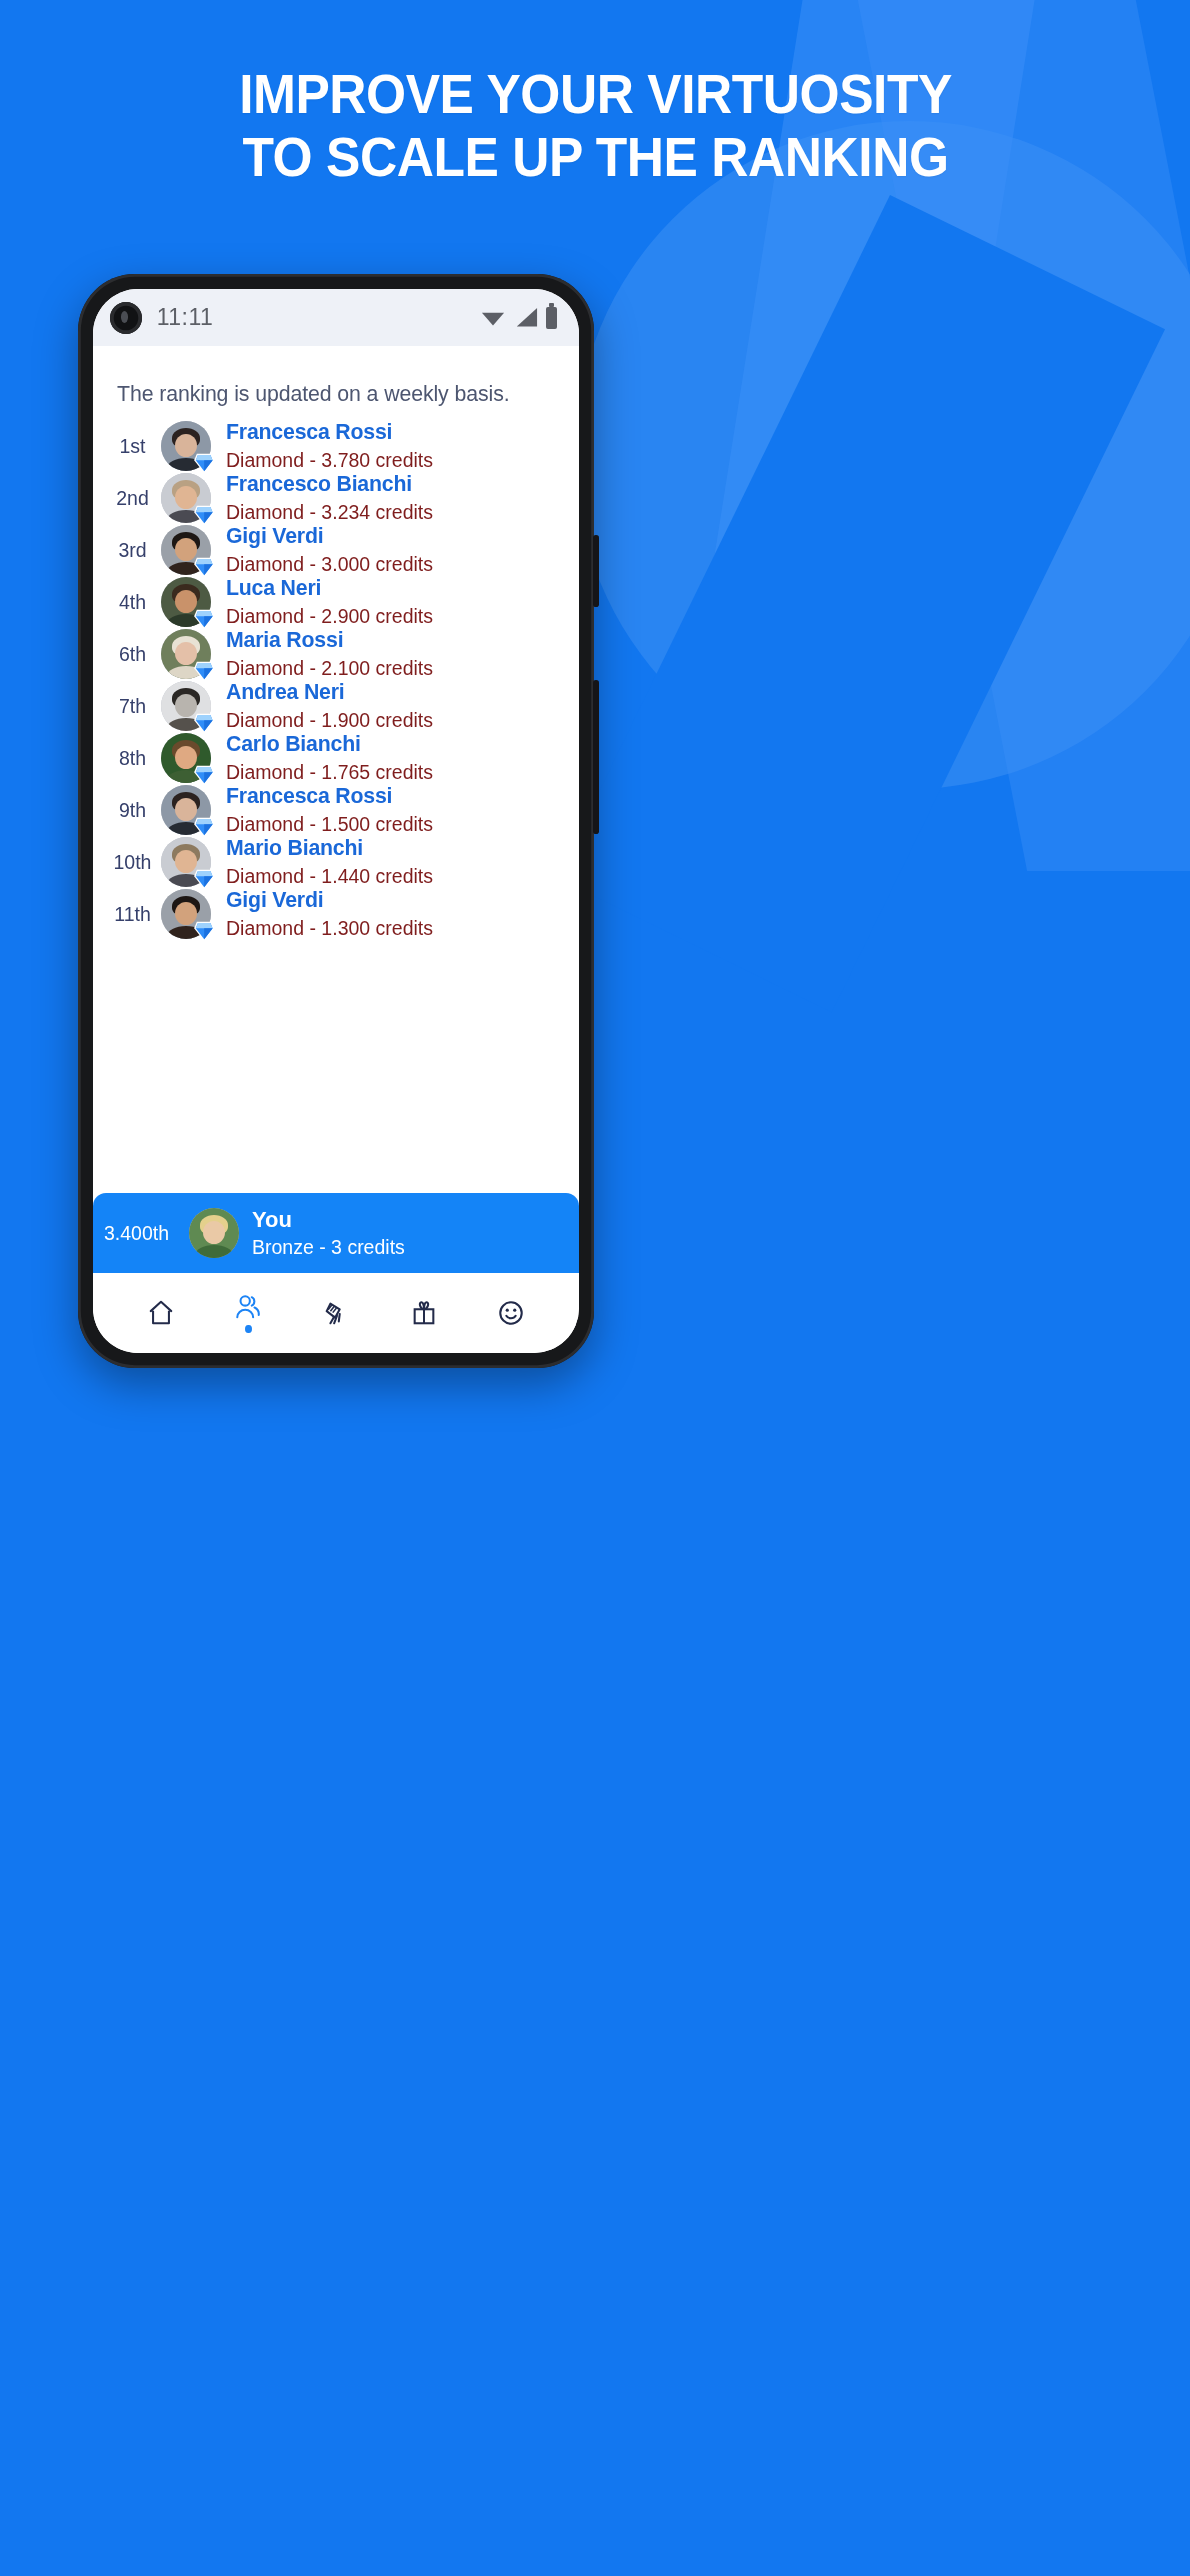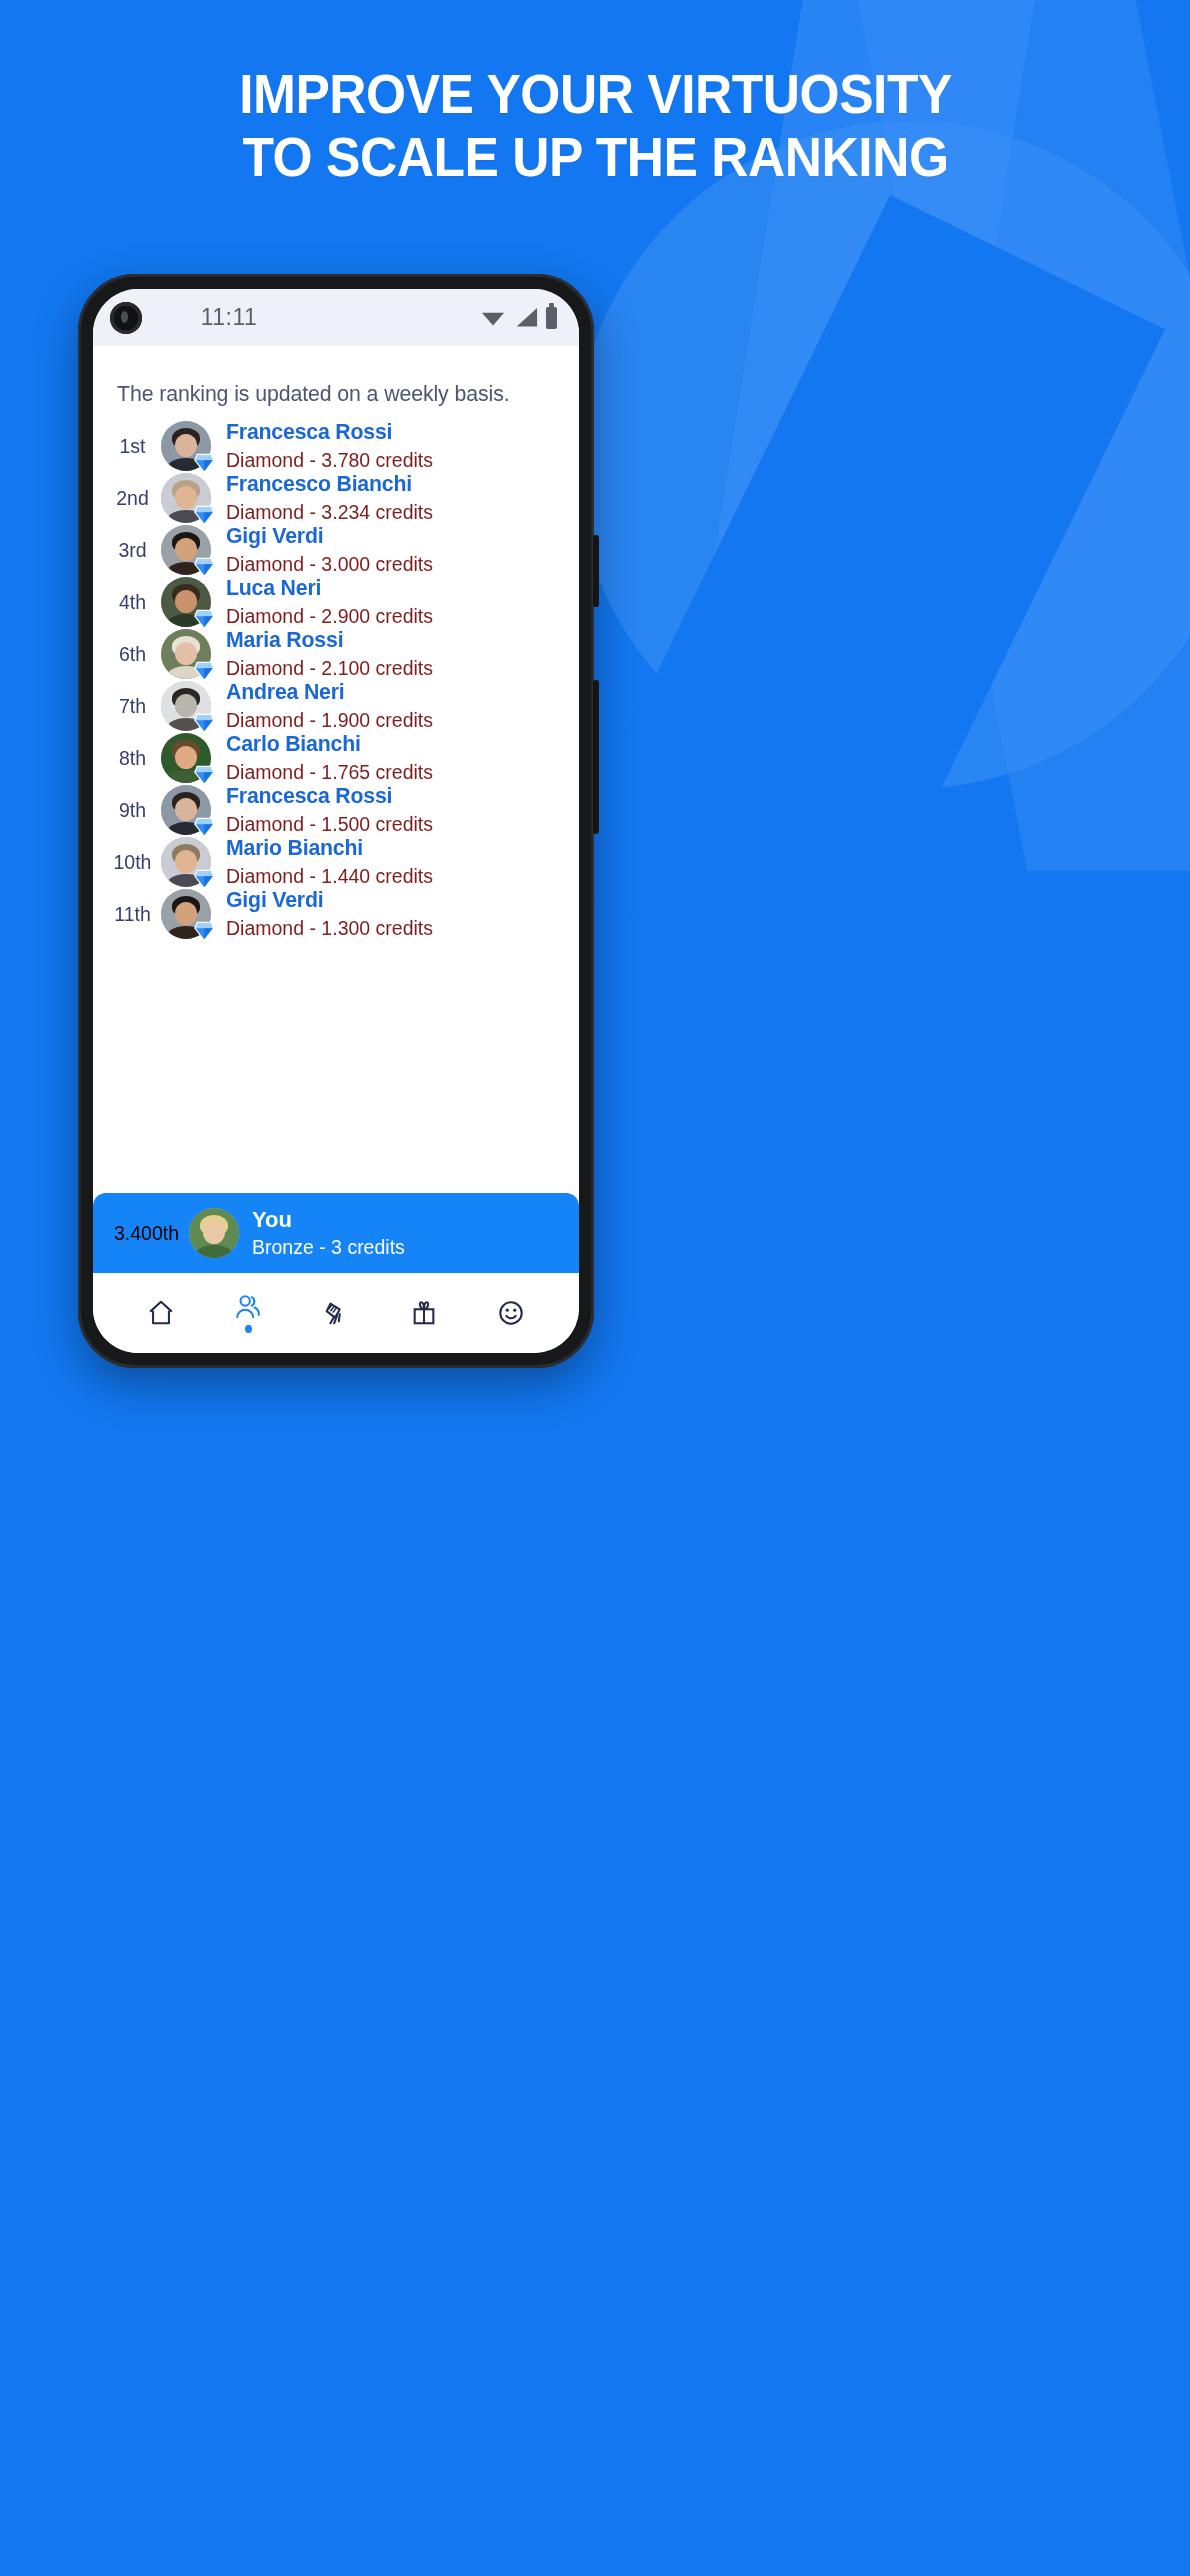--- a/index.html
+++ b/index.html
@@ -80,21 +80,20 @@
     display: flex; flex-direction: column;
   }
 
   
   .statusbar {
     height: 57px; flex: 0 0 57px;
     background: #eef1f7;
     display: flex; align-items: center;
     padding: 0 22px 0 16.7px;
     position: relative;
-    gap: 44px;
   }
   .punchhole {
     width: 32px; height: 32px; border-radius: 50%;
     background: #111214;
     box-shadow: inset 0 0 0 3.7px #2a2b2e;
     position: relative; flex: 0 0 32px;
   }
   .punchhole i {
     position: absolute; left: 11px; top: 9.3px;
     width: 7.4px; height: 12px; border-radius: 50%;
@@ -205,22 +204,22 @@
   
   .you-banner {
     position: absolute; left: 0; right: 0; bottom: 0;
     background: #1484f7;
     border-radius: 13px 13px 0 0;
     height: 80px;
     display: flex; align-items: center;
     padding: 0 15px 0 11px;
   }
   .you-pos {
-    width: 85px; flex: 0 0 85px; text-align: center;
-    color: #000000; font-size: 19.5px;
+    width: 85px; flex: 0 0 85px; text-align: left;
+    color: #ffffff; font-size: 19.5px;
   }
   .you-text { margin-left: 13px; }
   .you-name { color:#fff; font-size: 22px; font-weight: 700; line-height: 1.15; }
   .you-sub  { color:#fff; font-size: 19.5px; line-height: 1.25; margin-top: 2.8px; }
 
   
   .bottomnav {
     flex: 0 0 80px;
     background: #ffffff;
     display: flex; align-items: center;

